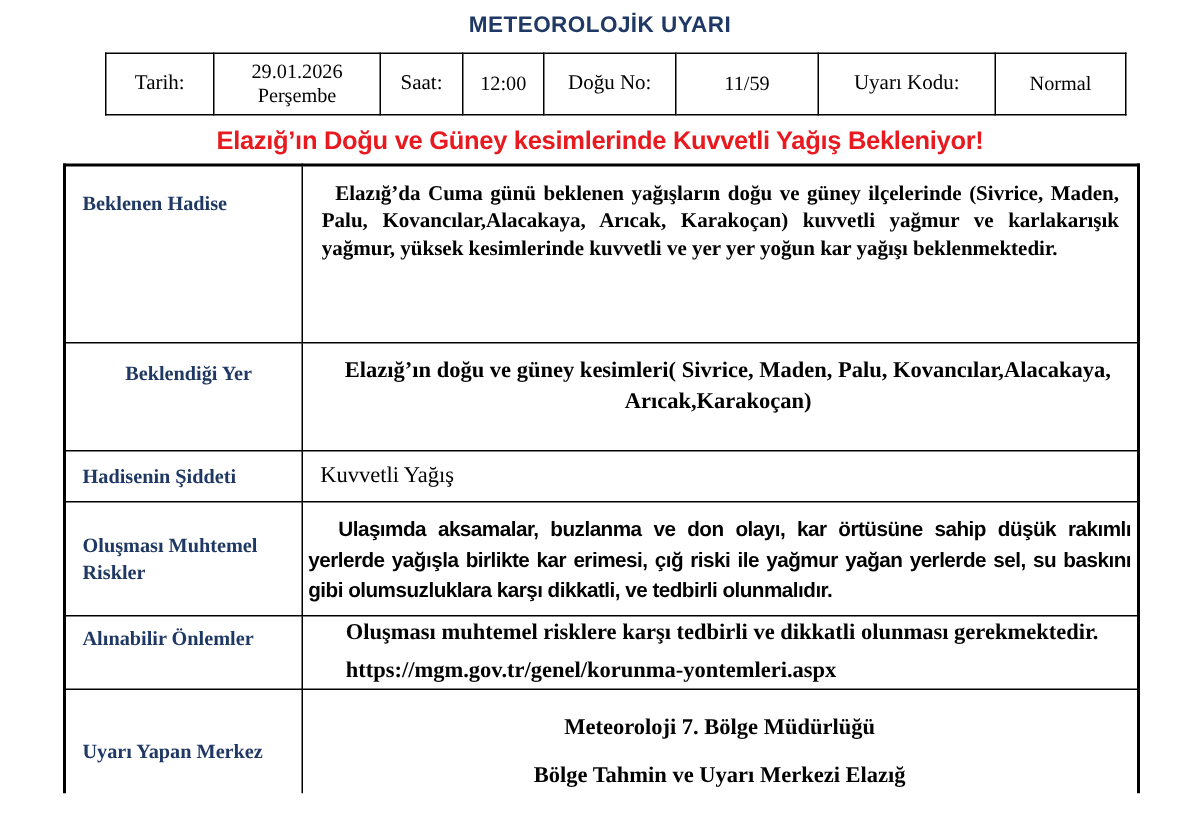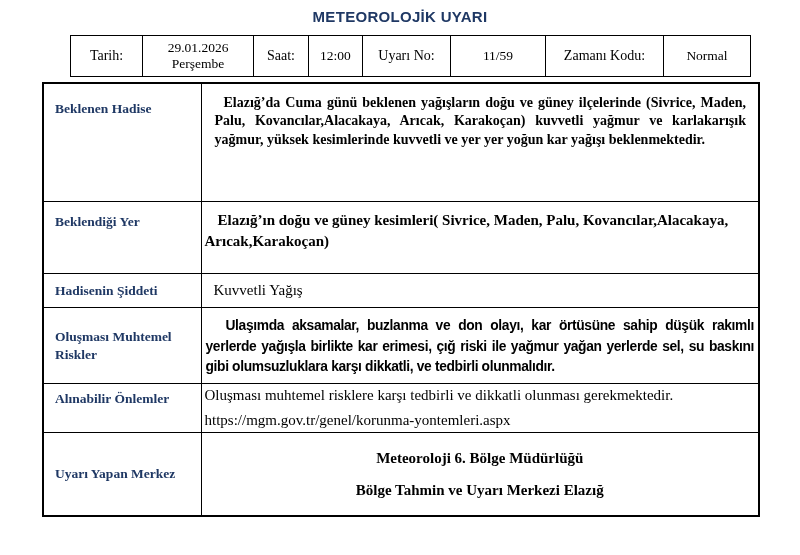--- a/index.html
+++ b/index.html
@@ -66,21 +66,21 @@
     color: #1f3864;
     font-weight: bold;
     font-size: 13.5px;
     text-align: left;
     padding: 6px 4px 0 11px;
     line-height: 1.3;
   }
   td.v-mid { vertical-align: middle; }
   .row-label.v-mid { padding-top: 0; }
   tr.r1 td { height: 101px; }
-  tr.r2 td { height: 60px; }
+  tr.r2 td { height: 60px; text-align: center; }
   tr.r3 td { height: 32px; }
   tr.r4 td { height: 33px; }
   tr.r5 td { height: 73px; }
   tr.r6 td { height: 42px; }
   tr.r7 td { height: 80px; }
   tr.r1 .row-label { padding-top: 16px; }
   tr.r2 .row-label { padding-top: 11px; }
   tr.r6 .row-label { padding-top: 6px; }
   .c-hadise {
     font-weight: bold;
@@ -113,23 +113,24 @@
     font-family: "Liberation Sans", sans-serif;
     font-weight: bold;
     font-size: 13.8px;
     letter-spacing: -0.35px;
     line-height: 1.5;
     text-align: justify;
     text-indent: 20px;
     padding: 3px 3px 0 3px;
   }
   .c-onlem {
-    font-weight: normal;
+    font-weight: bold;
     font-size: 15px;
     padding: 2px 16px 0 2px;
+    margin-left: 26px;
   }
   .c-onlem .url-line { margin-top: 8px; }
   .c-merkez {
     font-weight: bold;
     font-size: 15px;
     text-align: center;
   }
   .c-merkez .line2 { margin-top: 15px; }
 </style>
 </head>
@@ -154,28 +155,29 @@
         <tr>
       <td class="lbl">Tarih:</td>
       <td>
         <div class="two-line">
           <div>29.01.2026</div>
           <div>Perşembe</div>
         </div>
       </td>
       <td class="lbl">Saat:</td>
       <td>12:00</td>
-      <td class="lbl">Uyarı No:</td>
+      <td class="lbl">Doğu No:</td>
       <td>11/59</td>
-      <td class="lbl">Zamanı Kodu:</td>
+      <td class="lbl">Uyarı Kodu:</td>
       <td>Normal</td>
     </tr>
   </tbody>
     </table>
 
+  <div class="headline">Elazığ’ın Doğu ve Güney kesimlerinde Kuvvetli Yağış Bekleniyor!</div>
 
   <table class="detail-table">
     <colgroup>
       <col style="width:158px">
         <col style="width:558px">
     </colgroup>
     <tbody>
         <tr class="r1">
       <td class="row-label">Beklenen Hadise</td>
       <td>
@@ -204,21 +206,21 @@
         <div class="c-onlem">
           <div>Oluşması muhtemel risklere karşı tedbirli ve dikkatli olunması gerekmektedir.</div>
           <div class="url-line">https://mgm.gov.tr/genel/korunma-yontemleri.aspx</div>
         </div>
       </td>
     </tr>
     <tr class="r7">
       <td class="row-label v-mid">Uyarı Yapan Merkez</td>
       <td class="v-mid">
         <div class="c-merkez">
-          <div>Meteoroloji 6. Bölge Müdürlüğü</div>
+          <div>Meteoroloji 7. Bölge Müdürlüğü</div>
           <div class="line2">Bölge Tahmin ve Uyarı Merkezi Elazığ</div>
         </div>
       </td>
     </tr>
   </tbody>
     </table>
 
 </div>
 
 </body></html>

